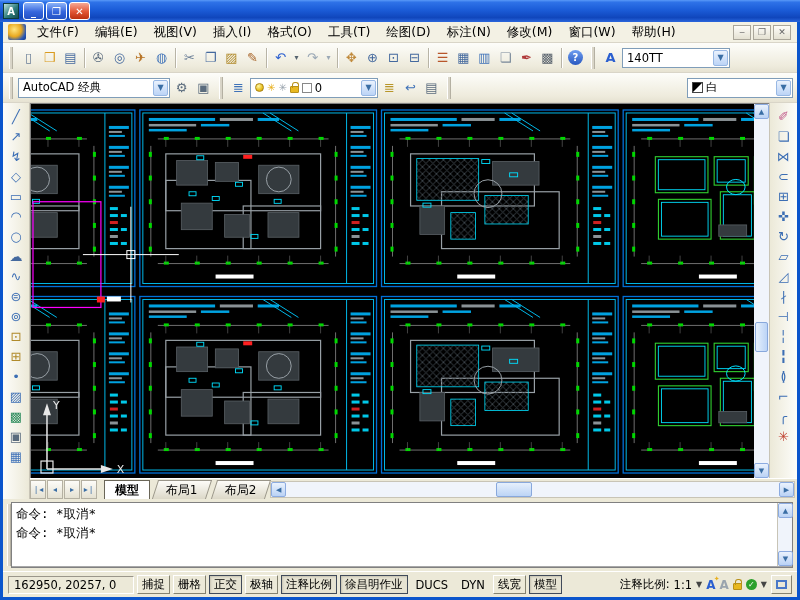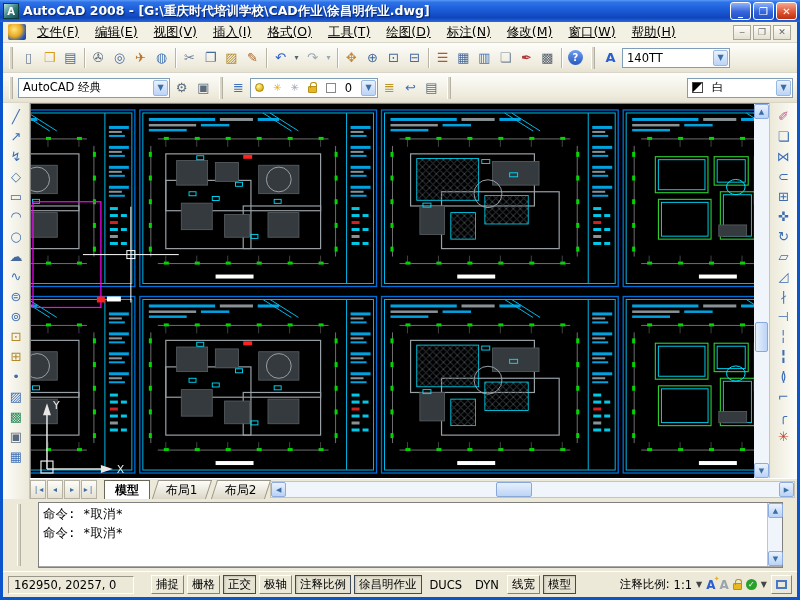--- a/index.html
+++ b/index.html
@@ -22,39 +22,39 @@
   .wbtn.close{background:linear-gradient(180deg,#f4a894,#e25535 55%,#bc3010);}
 
   
   .frame{flex:1;display:flex;flex-direction:column;border-left:3px solid #0b55cc;border-right:3px solid #0b55cc;background:#ece9d8;}
   .botedge{height:3px;flex:0 0 3px;background:#0b55cc;}
 
   
   .menubar{height:21px;flex:0 0 21px;display:flex;align-items:center;background:#f3f1e4;border-bottom:1px solid #d9d5c8;padding:0 2px;}
   .menu-app{width:18px;height:16px;border-radius:2px;margin:0 3px;flex:0 0 18px;
     background:radial-gradient(circle at 35% 35%,#ffe680 0%,#e8a820 45%,#2858b8 75%,#123a80 100%);}
-  .menu-item{background:none;border:none;padding:2px 8px;font-size:12.5px;color:#000;white-space:nowrap;text-decoration:underline;}
+  .menu-item{background:none;border:none;padding:2px 8px;font-size:12.5px;color:#000;white-space:nowrap;}
   .docbtns{margin-left:auto;display:flex;gap:2px;padding-right:4px;}
   .dbtn{width:18px;height:15px;border:1px solid #aaa69a;background:linear-gradient(180deg,#fdfcf8,#e4e1d2);
     color:#666;font-size:9px;display:flex;align-items:center;justify-content:center;padding:0;}
 
   
   .tbrow{height:30px;flex:0 0 30px;display:flex;align-items:center;gap:1px;padding:0 2px;
     background:linear-gradient(180deg,#fdfdfa,#eeebdc 80%,#e6e2d2);border-bottom:1px solid #d9d5c8;}
   .grip{width:4px;height:22px;margin:0 4px;border-left:1px solid #fff;border-right:1px solid #b4b0a2;background:#d9d5c8;flex:0 0 4px;}
   .tb{display:flex;align-items:center;gap:0;}
   .tbtn{width:21px;height:21px;flex:0 0 auto;display:flex;align-items:center;justify-content:center;
     background:transparent;border:1px solid transparent;padding:0;}
   .tbtn .g{font-size:13px;line-height:1;}
   .tbtn.caret{width:11px;}
   .tbtn.caret .g{font-size:8px;}
   .tbtn.help .g{width:15px;height:15px;border-radius:50%;background:linear-gradient(180deg,#6f9ef0,#2858c0);
     color:#fff;font-size:10px;font-weight:bold;display:flex;align-items:center;justify-content:center;}
   .tsep{width:1px;height:20px;background:#b8b4a6;box-shadow:1px 0 0 #fff;margin:0 3px;flex:0 0 1px;}
-  .combo{height:20px;background:#fff;border:1px solid #7f9db9;display:flex;align-items:center;gap:9px;
+  .combo{height:20px;background:#fff;border:1px solid #7f9db9;display:flex;align-items:center;gap:3px;
     font-size:11.5px;padding:0 1px 0 4px;}
   .combo .arrow{width:15px;height:16px;margin-left:auto;flex:0 0 15px;border:1px solid #98b8e4;border-radius:2px;
     background:linear-gradient(180deg,#eaf2fd,#bcd4f6);color:#3a6ea5;font-size:8px;
     display:flex;align-items:center;justify-content:center;}
   .swatch{width:11px;height:11px;border:1px solid #444;background:linear-gradient(135deg,#000 49%,#fff 51%);flex:0 0 11px;}
   .swl{width:10px;height:10px;border:1px solid #888;background:#fff;flex:0 0 10px;}
   .bulb{width:9px;height:9px;border-radius:50%;flex:0 0 9px;
     background:radial-gradient(circle at 35% 30%,#fff8a8,#e8c020 60%,#c09010);border:1px solid #ab8412;}
   .sun{font-size:10px;line-height:1;}
   .lockic{width:9px;height:7px;background:#e8b820;border:1px solid #b8901a;border-radius:1px;position:relative;margin-top:4px;flex:0 0 9px;}
@@ -82,30 +82,30 @@
   .tab{display:flex;align-items:center;padding:0 10px;font-size:12px;border:1px solid #9a968a;border-bottom:none;
     background:linear-gradient(180deg,#fdfcf8,#dcd8c8);transform:skewX(-18deg);margin-left:4px;}
   .tab>span{display:inline-block;transform:skewX(18deg);}
   .tab.active{background:#fff;font-weight:bold;transform:none;margin-left:6px;border-color:#6a6658;}
   .tab.active>span{transform:none;}
   .hscroll{flex:1;position:relative;margin:1px 2px;background:#f0f4fb;border:1px solid #c8c4b6;display:flex;align-items:center;justify-content:space-between;}
   .hthumb{position:absolute;left:43%;top:0;width:36px;height:15px;border:1px solid #88a8dc;border-radius:2px;
     background:linear-gradient(180deg,#e6f0fc,#bcd4f6);}
 
   
-  .cmdwin{flex:0 0 72px;height:72px;display:flex;gap:17px;padding:3px 14px;background:#ece9d8;}
+  .cmdwin{flex:0 0 72px;height:72px;display:flex;gap:0;padding:3px 4px;background:#ece9d8;}
   .cmd-grip{width:4px;flex:0 0 4px;border-left:1px solid #fff;border-right:1px solid #b4b0a2;background:#d9d5c8;margin:2px 0;}
   .cmd-body{flex:1;background:#fff;border:1px solid #808080;display:flex;flex-direction:column;}
   .cmd-hist{flex:1;display:flex;border-bottom:1px solid #a8a8a8;}
   .cmd-lines{flex:1;padding:1px 4px;font:12.5px "DejaVu Sans Mono","Liberation Mono",monospace;line-height:19px;color:#000;}
   .cmd-vscroll{width:15px;flex:0 0 15px;display:flex;flex-direction:column;justify-content:space-between;background:#f0f4fb;border-left:1px solid #c8c4b6;}
   .cmd-input{height:19px;flex:0 0 19px;padding:0 4px;font:12.5px "DejaVu Sans Mono","Liberation Mono",monospace;display:flex;align-items:center;}
 
   
-  .statusbar{flex:0 0 26px;height:26px;display:flex;align-items:center;gap:17px;padding:0 5px;background:#ece9d8;border-top:1px solid #fff;}
+  .statusbar{flex:0 0 26px;height:26px;display:flex;align-items:center;gap:3px;padding:0 5px;background:#ece9d8;border-top:1px solid #fff;}
   .coords{width:126px;flex:0 0 126px;height:18px;display:flex;align-items:center;padding:0 5px;font-size:11.5px;
     border:1px solid;border-color:#9a968a #fff #fff #9a968a;}
   .toggles{display:flex;gap:3px;align-items:center;}
   .sbtn{height:19px;padding:0 4px;font-size:11.5px;color:#000;background:#ece9d8;
     border:1px solid;border-color:#fff #848270 #848270 #fff;white-space:nowrap;}
   .sbtn.on{border:1px solid #404a5a;background:#e6e3d2;box-shadow:inset 1px 1px 2px #c6c3b2;}
   .sbtn.flat{border-color:transparent;background:none;}
   .anno{margin-left:auto;display:flex;align-items:center;gap:4px;font-size:11.5px;}
   .anno .ic{font-size:12px;line-height:1;}
   .anno-a{color:#2b5fd0;font-weight:bold;position:relative;}
@@ -116,21 +116,20 @@
     display:flex;align-items:center;justify-content:center;padding:0;}
   .clean span{width:11px;height:9px;border:2px solid #4a78c8;display:block;}
 </style>
 </head>
 <body>
 
 <div id="app">
 
   <div class="titlebar">
     <div class="app-icon">A</div>
-    <div class="title-text">AutoCAD 2008 - [G:\重庆时代培训学校\CAD作业\徐昌明作业.dwg]</div>
     <div class="wbtns">
       <button class="wbtn">_</button>
       <button class="wbtn">❐</button>
       <button class="wbtn close">✕</button>
     </div>
   </div>
 
   <div class="frame">
 
     <div class="menubar">

